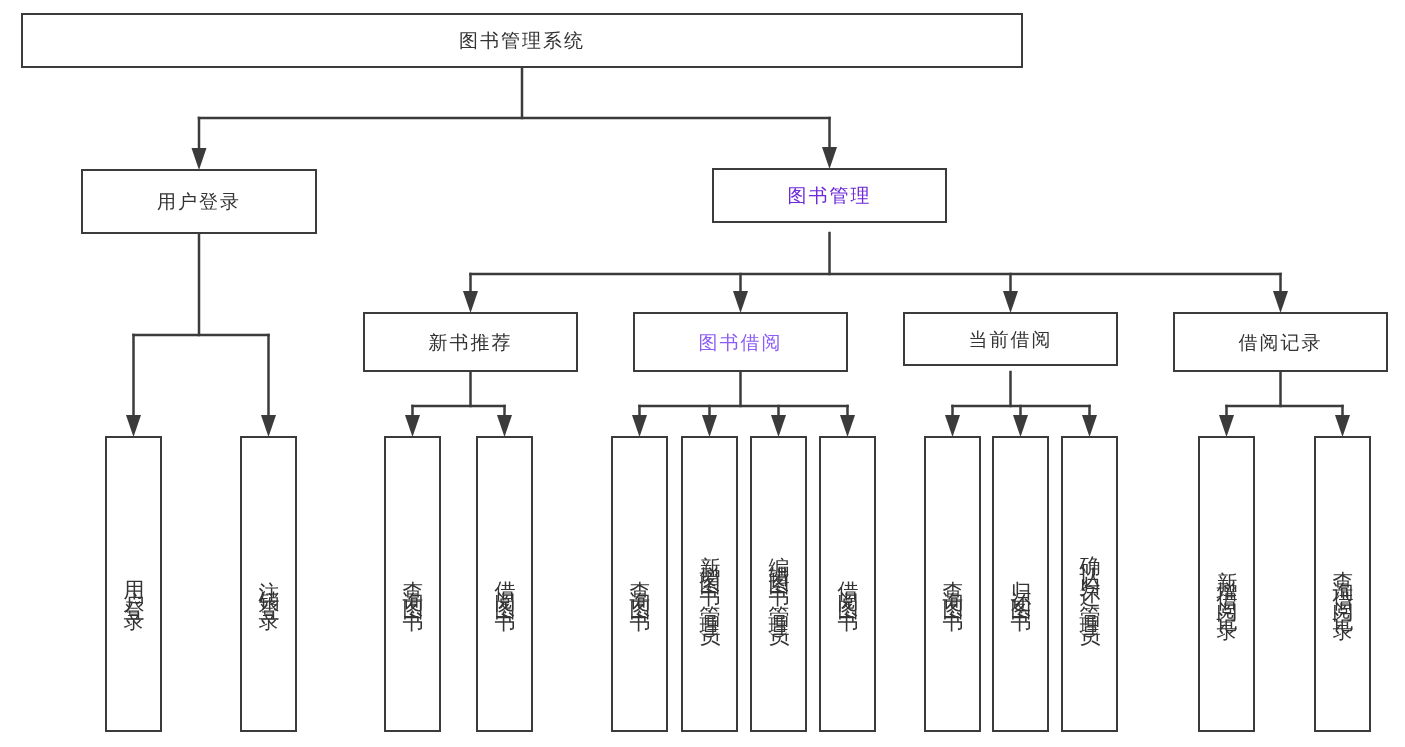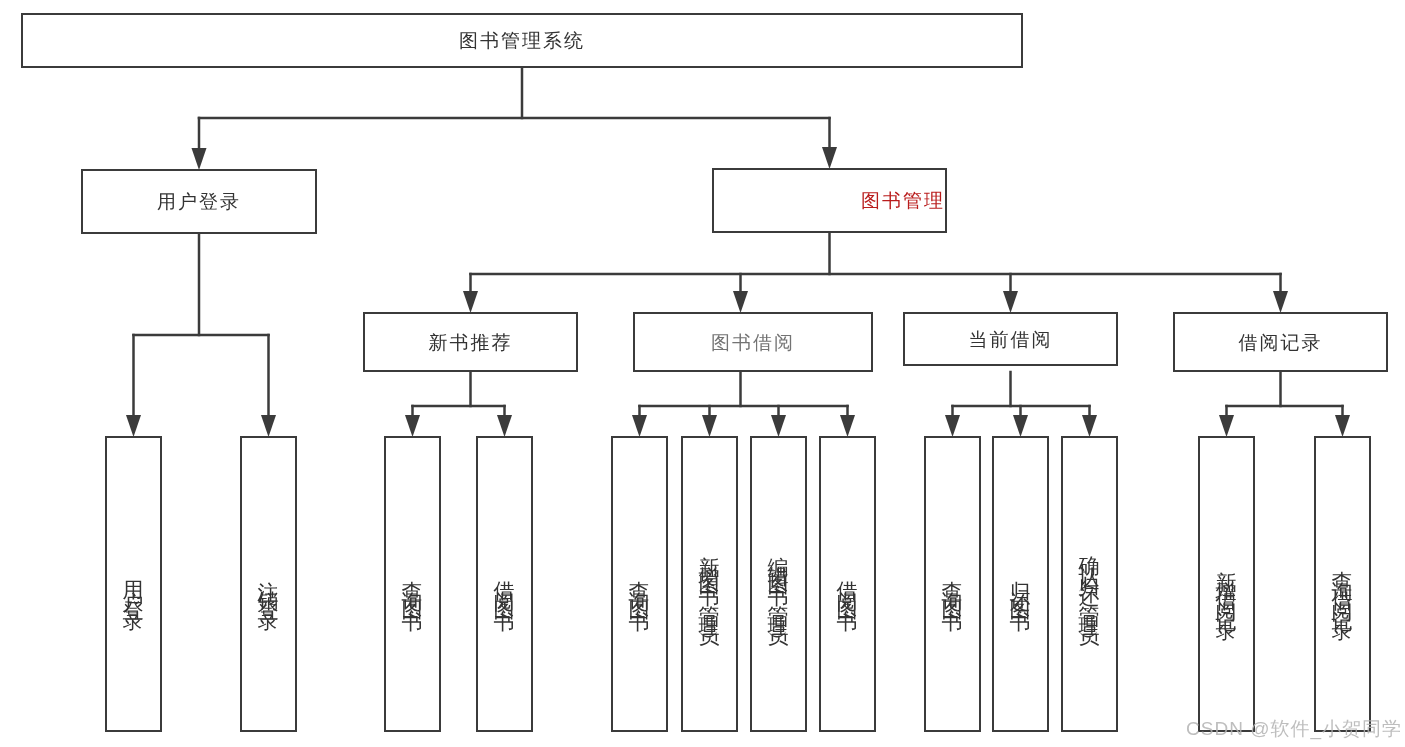--- a/index.html
+++ b/index.html
@@ -28,20 +28,21 @@
     box-sizing: border-box;
     background: #ffffff;
     border: 2px solid #3b3b3b;
     display: flex;
     align-items: center;
     justify-content: center;
     color: #333333;
   }
   .node .lbl {
     white-space: nowrap;
+    font-family: Liberation Serif, serif;
   }
   .node.h .lbl {
     font-size: 19px;
     letter-spacing: 2px;
     line-height: 1;
   }
   .node.v .lbl {
     writing-mode: vertical-rl;
     text-orientation: mixed;
     font-size: 21px;
@@ -116,27 +117,27 @@
       <line x1="1342.5" y1="406" x2="1342.5" y2="418" stroke="#3b3b3b" stroke-width="2.5" stroke-linecap="square"></line>
       <polygon points="1335,415 1350,415 1342.5,437" fill="#3b3b3b"></polygon>
     </svg>
   <div id="node-layer">
       <div class="node h" style="left: 21px; top: 13px; width: 1002px; height: 55px; border-color: rgb(59, 59, 59); color: rgb(51, 51, 51);">
         <span class="lbl">图书管理系统</span>
       </div>
       <div class="node h" style="left: 81px; top: 169px; width: 236px; height: 65px; border-color: rgb(59, 59, 59); color: rgb(51, 51, 51);">
         <span class="lbl">用户登录</span>
       </div>
-      <div class="node h" style="left: 712px; top: 168px; width: 235px; height: 65px; border-color: rgb(59, 59, 59); color: #b91c1c; justify-content: flex-end;">
+      <div class="node h" style="left: 712px; top: 168px; width: 235px; height: 55px; border-color: rgb(59, 59, 59); color: #6d28d9;">
         <span class="lbl">图书管理</span>
       </div>
       <div class="node h" style="left: 363px; top: 312px; width: 215px; height: 60px; border-color: rgb(59, 59, 59); color: rgb(51, 51, 51);">
         <span class="lbl">新书推荐</span>
       </div>
-      <div class="node h" style="left: 633px; top: 312px; width: 240px; height: 60px; border-color: rgb(59, 59, 59); color: #737373;">
+      <div class="node h" style="left: 633px; top: 312px; width: 215px; height: 60px; border-color: rgb(59, 59, 59); color: #8b5cf6;">
         <span class="lbl">图书借阅</span>
       </div>
       <div class="node h" style="left: 903px; top: 312px; width: 215px; height: 54px; border-color: rgb(59, 59, 59); color: rgb(51, 51, 51);">
         <span class="lbl">当前借阅</span>
       </div>
       <div class="node h" style="left: 1173px; top: 312px; width: 215px; height: 60px; border-color: rgb(59, 59, 59); color: rgb(51, 51, 51); justify-content: center;">
         <span class="lbl">借阅记录</span>
       </div>
       <div class="node v" style="left: 105px; top: 436px; width: 57px; height: 296px; border-color: rgb(59, 59, 59); color: rgb(51, 51, 51);">
         <span class="lbl">用户登录</span>
@@ -171,14 +172,13 @@
       <div class="node v" style="left: 1061px; top: 436px; width: 57px; height: 296px; border-color: rgb(59, 59, 59); color: rgb(51, 51, 51);">
         <span class="lbl">确认归还（管理员）</span>
       </div>
       <div class="node v" style="left: 1198px; top: 436px; width: 57px; height: 296px; border-color: rgb(59, 59, 59); color: rgb(51, 51, 51);">
         <span class="lbl">新增借阅记录</span>
       </div>
       <div class="node v" style="left: 1314px; top: 436px; width: 57px; height: 296px; border-color: rgb(59, 59, 59); color: rgb(51, 51, 51);">
         <span class="lbl">查询借阅记录</span>
       </div>
     </div>
-  <div class="watermark" style="color: rgb(179, 179, 179);">CSDN @软件_小贺同学</div>
 </div>
 
 </body></html>

